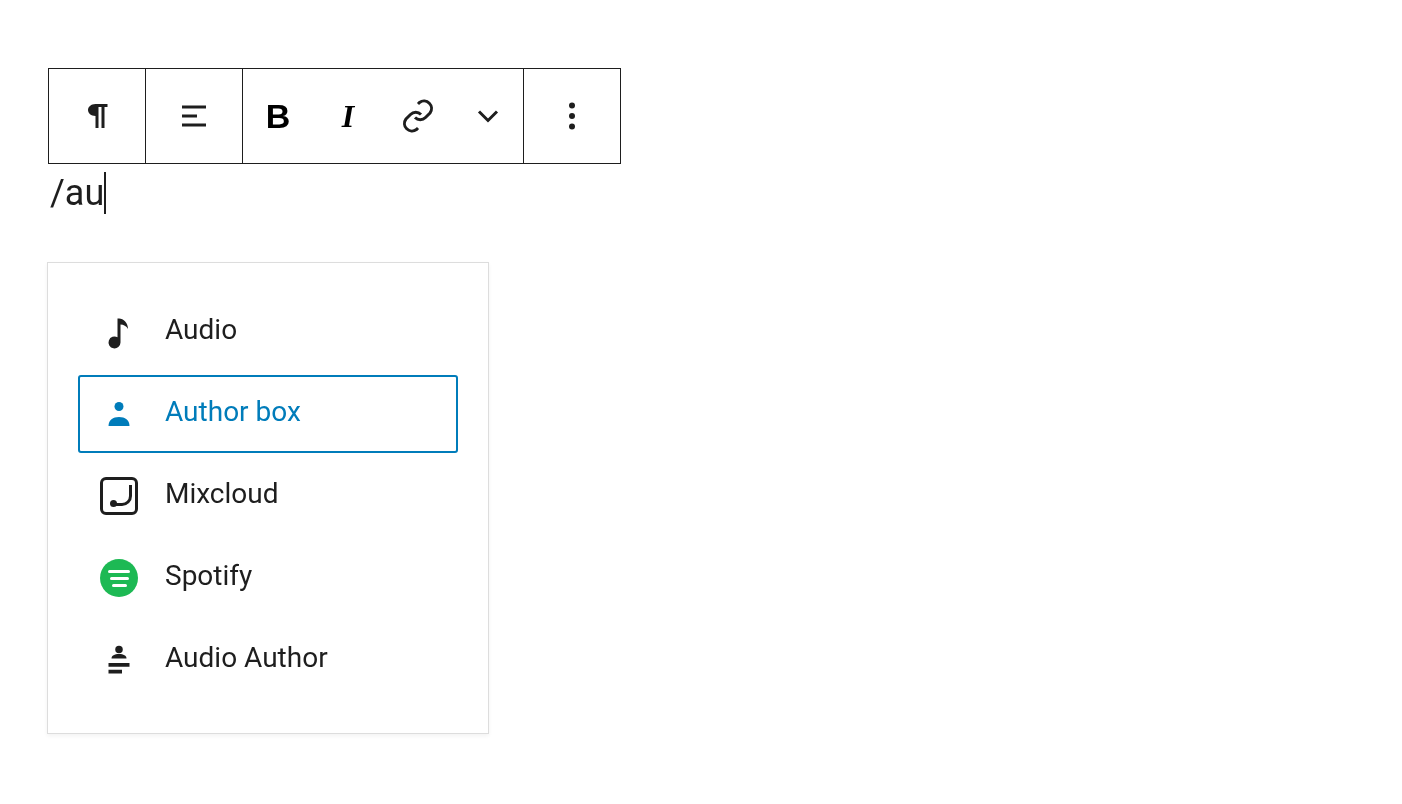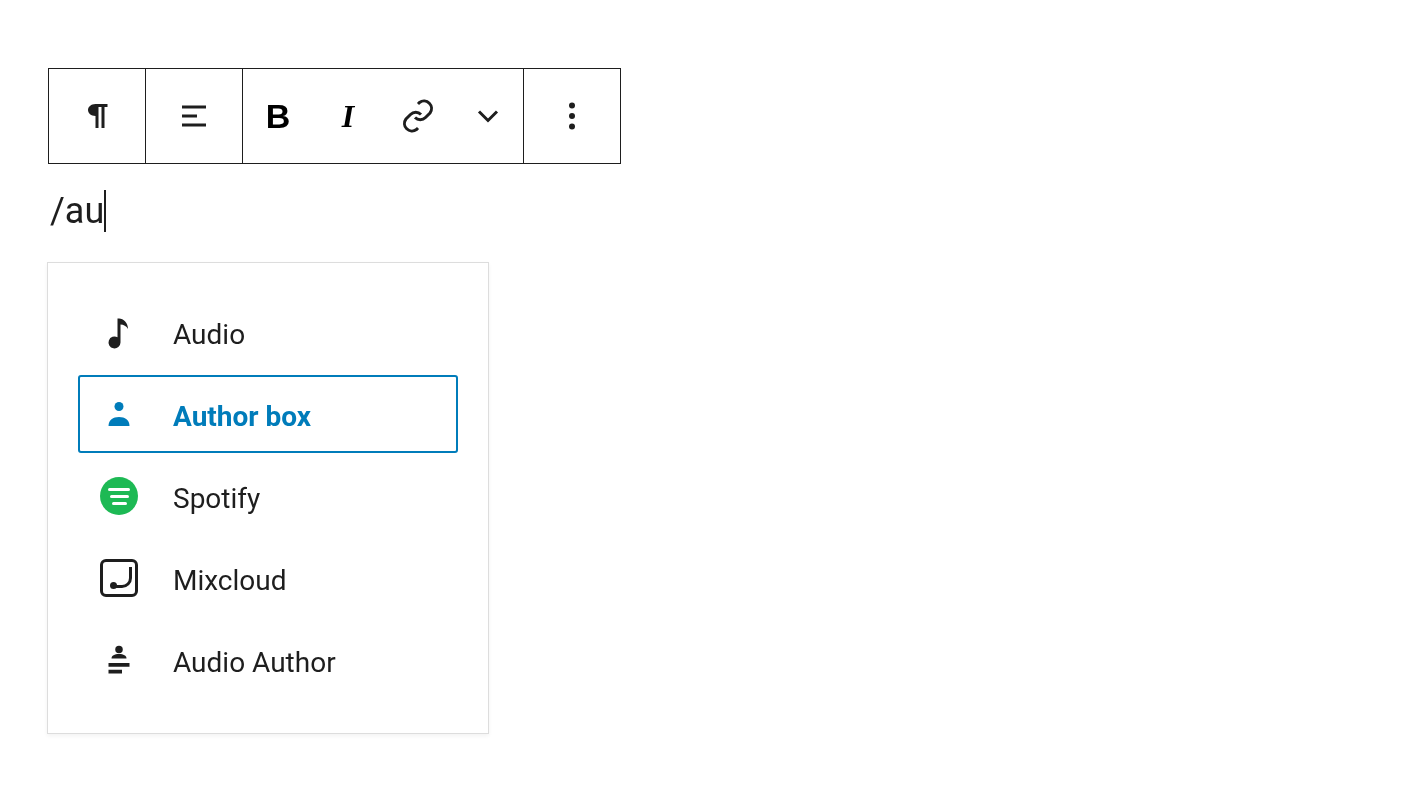--- a/index.html
+++ b/index.html
@@ -39,21 +39,21 @@
       border: none;
       cursor: pointer;
     }
     .toolbar-btn.narrow { width: 70px; }
     .toolbar-btn svg { width: 36px; height: 36px; fill: #1e1e1e; }
     .toolbar-btn.bold-btn { font-weight: 700; font-size: 34px; }
     .toolbar-btn.italic-btn { font-style: italic; font-size: 32px; font-weight: 600; font-family: Georgia, serif; }
 
     .slash-input {
       position: absolute;
-      top: 190px;
+      top: 172px;
       left: 50px;
       font-size: 36px;
       color: #1e1e1e;
       display: flex;
       align-items: center;
     }
     .cursor-bar {
       display: inline-block;
       width: 2px;
       height: 42px;
@@ -67,34 +67,33 @@
       top: 262px;
       left: 47px;
       width: 442px;
       border: 1px solid #ddd;
       background: #fff;
       padding: 30px 30px;
       box-shadow: 0 2px 4px rgba(0,0,0,0.05);
     }
     .suggestion-item {
       display: flex;
-      align-items: flex-end;
-      gap: 35px;
+      align-items: flex-start;
+      gap: 27px;
       padding: 18px 20px;
       font-size: 28px;
       color: #1e1e1e;
       border: 2px solid transparent;
       border-radius: 3px;
       cursor: pointer;
       margin-bottom: 4px;
     }
     .suggestion-item.selected {
       border: 2px solid #007cba;
       color: #007cba;
-      font-weight: bold;
     }
     .suggestion-item.selected svg { fill: #007cba; }
     .suggestion-item.selected .icon-wrap { color: #007cba; }
     .suggestion-item .icon-wrap {
       width: 38px;
       height: 38px;
       display: flex;
       align-items: center;
       justify-content: center;
       flex-shrink: 0;
@@ -215,40 +214,40 @@
             <circle cx="12" cy="7" r="3" fill="#007cba"></circle>
             <path d="M5 20c0-4 3-6 7-6s7 2 7 6" fill="#007cba"></path>
           </svg>
       </span>
       <span>Author box</span>
     </div>
 
 
     <div class="suggestion-item">
       <span class="icon-wrap">
+        <div class="icon-embed">
+            <span class="icon-embed-note"></span>
+          </div>
+      </span>
+      <span>Mixcloud</span>
+    </div>
+
+    <div class="suggestion-item">
+      <span class="icon-wrap">
         <div class="spotify">
             <span></span>
             <span></span>
             <span></span>
           </div>
       </span>
       <span>Spotify</span>
     </div>
 
     <div class="suggestion-item">
       <span class="icon-wrap">
-        <div class="icon-embed">
-            <span class="icon-embed-note"></span>
-          </div>
-      </span>
-      <span>Mixcloud</span>
-    </div>
-
-    <div class="suggestion-item">
-      <span class="icon-wrap">
         <svg viewBox="0 0 24 24">
             <circle cx="12" cy="5" r="2.5" fill="#1e1e1e"></circle>
             <path d="M7 11c0-2 2-3 5-3s5 1 5 3H7z" fill="#1e1e1e"></path>
             <rect x="5" y="14" width="14" height="2.5" fill="#1e1e1e"></rect>
             <rect x="5" y="18.5" width="9" height="2.5" fill="#1e1e1e"></rect>
           </svg>
       </span>
       <span>Audio Author</span>
     </div>
 

